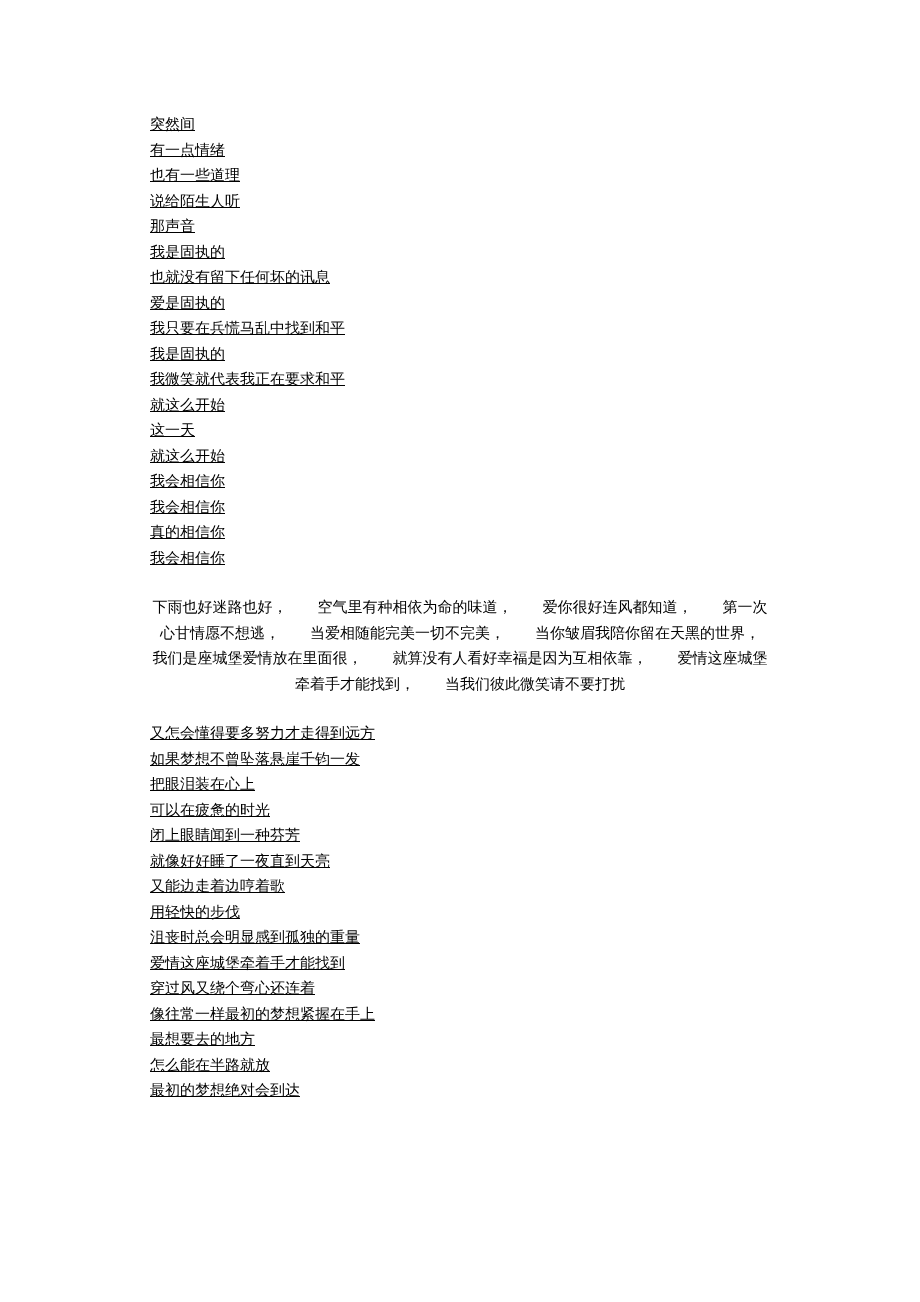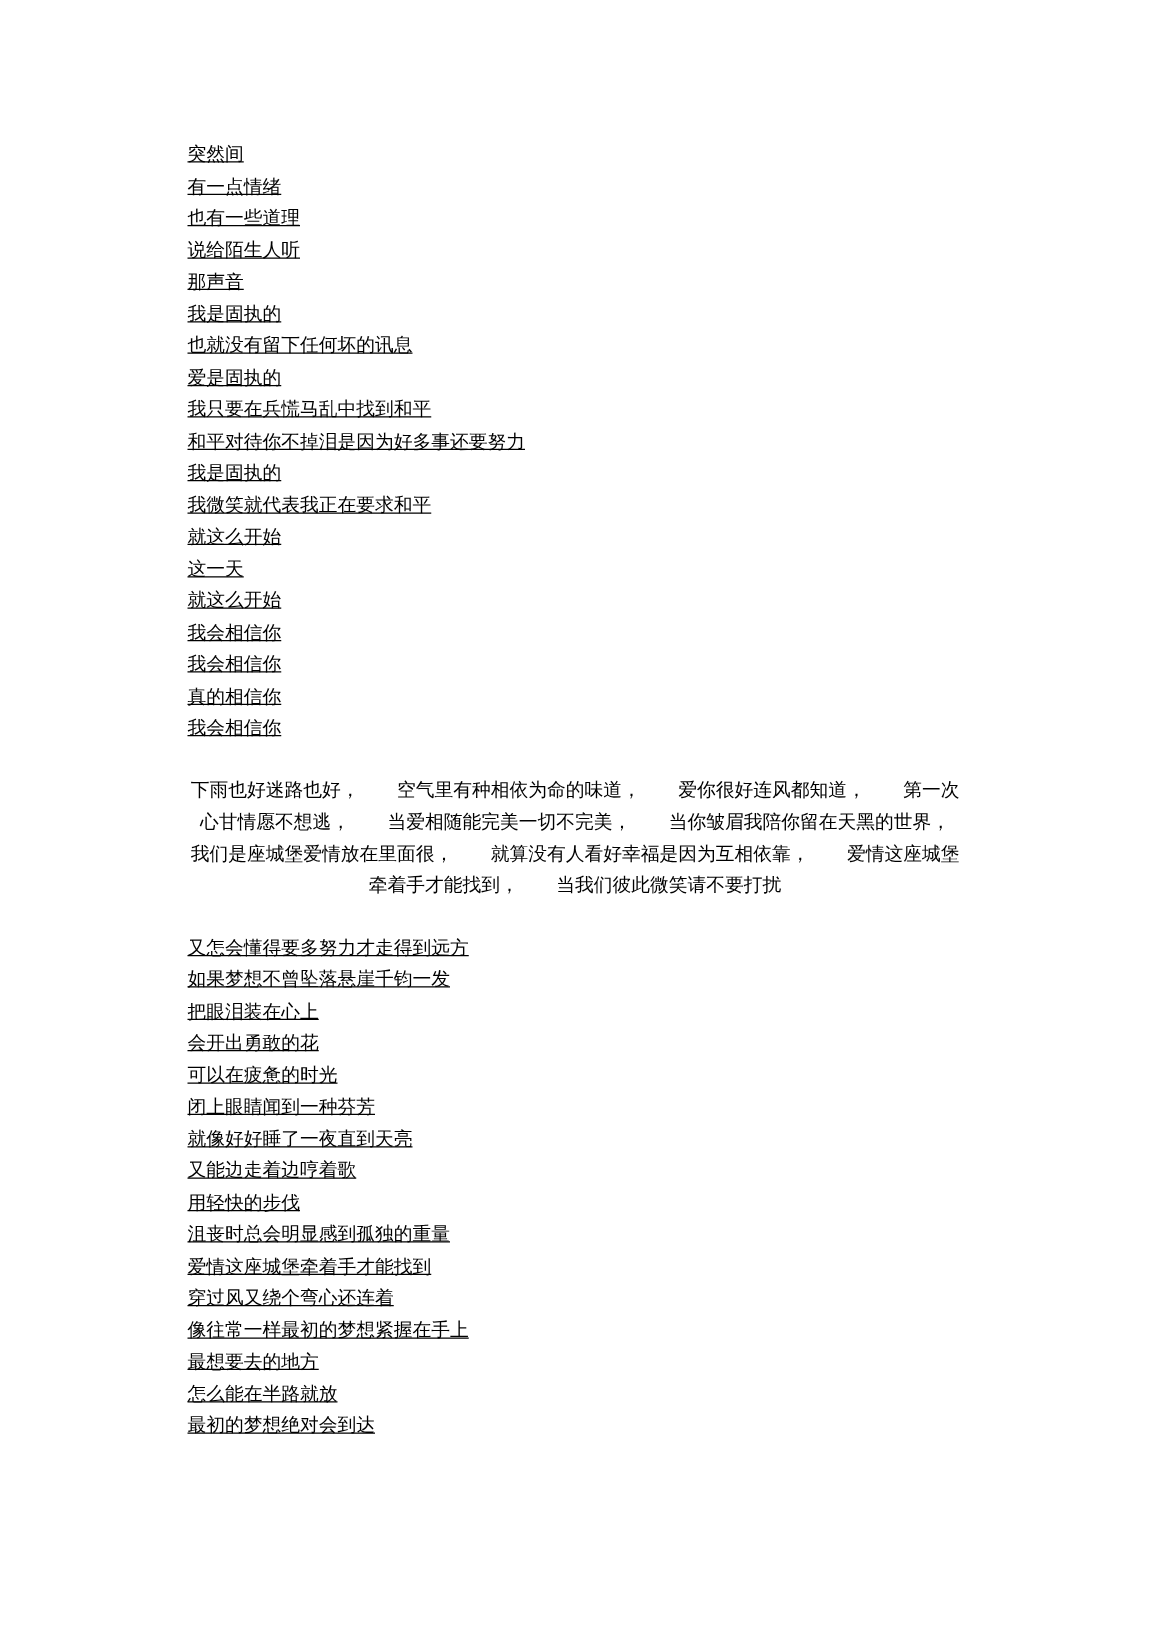--- a/index.html
+++ b/index.html
@@ -37,41 +37,39 @@
   <div class="block">
     <div class="line">突然间</div>
     <div class="line">有一点情绪</div>
     <div class="line">也有一些道理</div>
     <div class="line">说给陌生人听</div>
     <div class="line">那声音</div>
     <div class="line">我是固执的</div>
     <div class="line">也就没有留下任何坏的讯息</div>
     <div class="line">爱是固执的</div>
     <div class="line">我只要在兵慌马乱中找到和平</div>
-    <div class="line">和平对待你不掉泪是因为好多事还要努力</div>
     <div class="line">我是固执的</div>
     <div class="line">我微笑就代表我正在要求和平</div>
     <div class="line">就这么开始</div>
     <div class="line">这一天</div>
     <div class="line">就这么开始</div>
     <div class="line">我会相信你</div>
     <div class="line">我会相信你</div>
     <div class="line">真的相信你</div>
     <div class="line">我会相信你</div>
   </div>
 
   <div class="block">
     <div class="prose">下雨也好迷路也好，　　空气里有种相依为命的味道，　　爱你很好连风都知道，　　第一次心甘情愿不想逃，　　当爱相随能完美一切不完美，　　当你皱眉我陪你留在天黑的世界，　　我们是座城堡爱情放在里面很，　　就算没有人看好幸福是因为互相依靠，　　爱情这座城堡牵着手才能找到，　　当我们彼此微笑请不要打扰</div>
   </div>
 
   <div class="block">
     <div class="line">又怎会懂得要多努力才走得到远方</div>
     <div class="line">如果梦想不曾坠落悬崖千钧一发</div>
     <div class="line">把眼泪装在心上</div>
-    <div class="line">会开出勇敢的花</div>
     <div class="line">可以在疲惫的时光</div>
     <div class="line">闭上眼睛闻到一种芬芳</div>
     <div class="line">就像好好睡了一夜直到天亮</div>
     <div class="line">又能边走着边哼着歌</div>
     <div class="line">用轻快的步伐</div>
     <div class="line">沮丧时总会明显感到孤独的重量</div>
     <div class="line">爱情这座城堡牵着手才能找到</div>
     <div class="line">穿过风又绕个弯心还连着</div>
     <div class="line">像往常一样最初的梦想紧握在手上</div>
     <div class="line">最想要去的地方</div>

